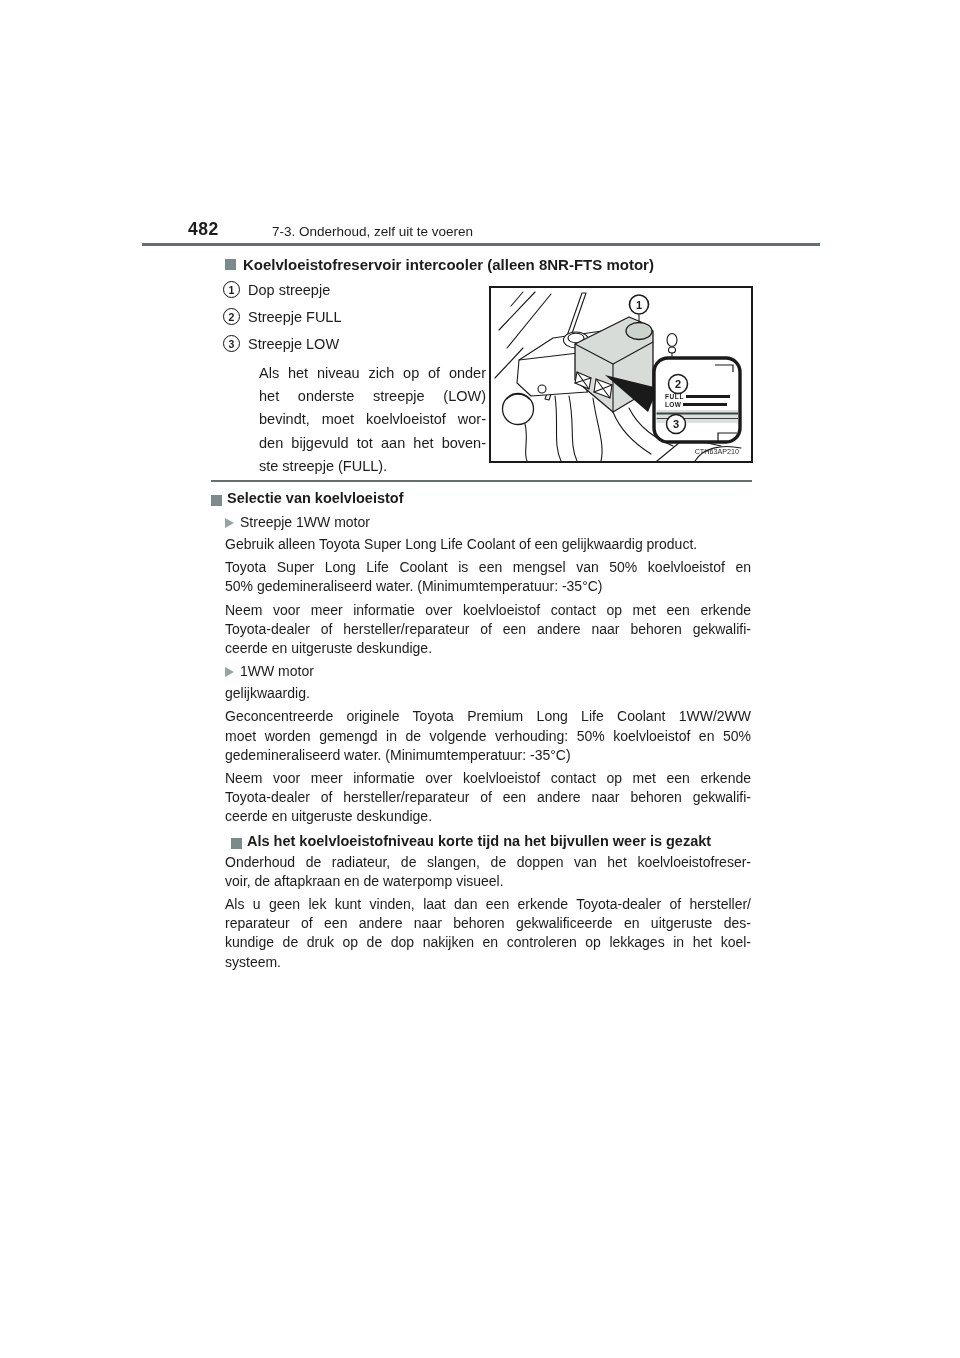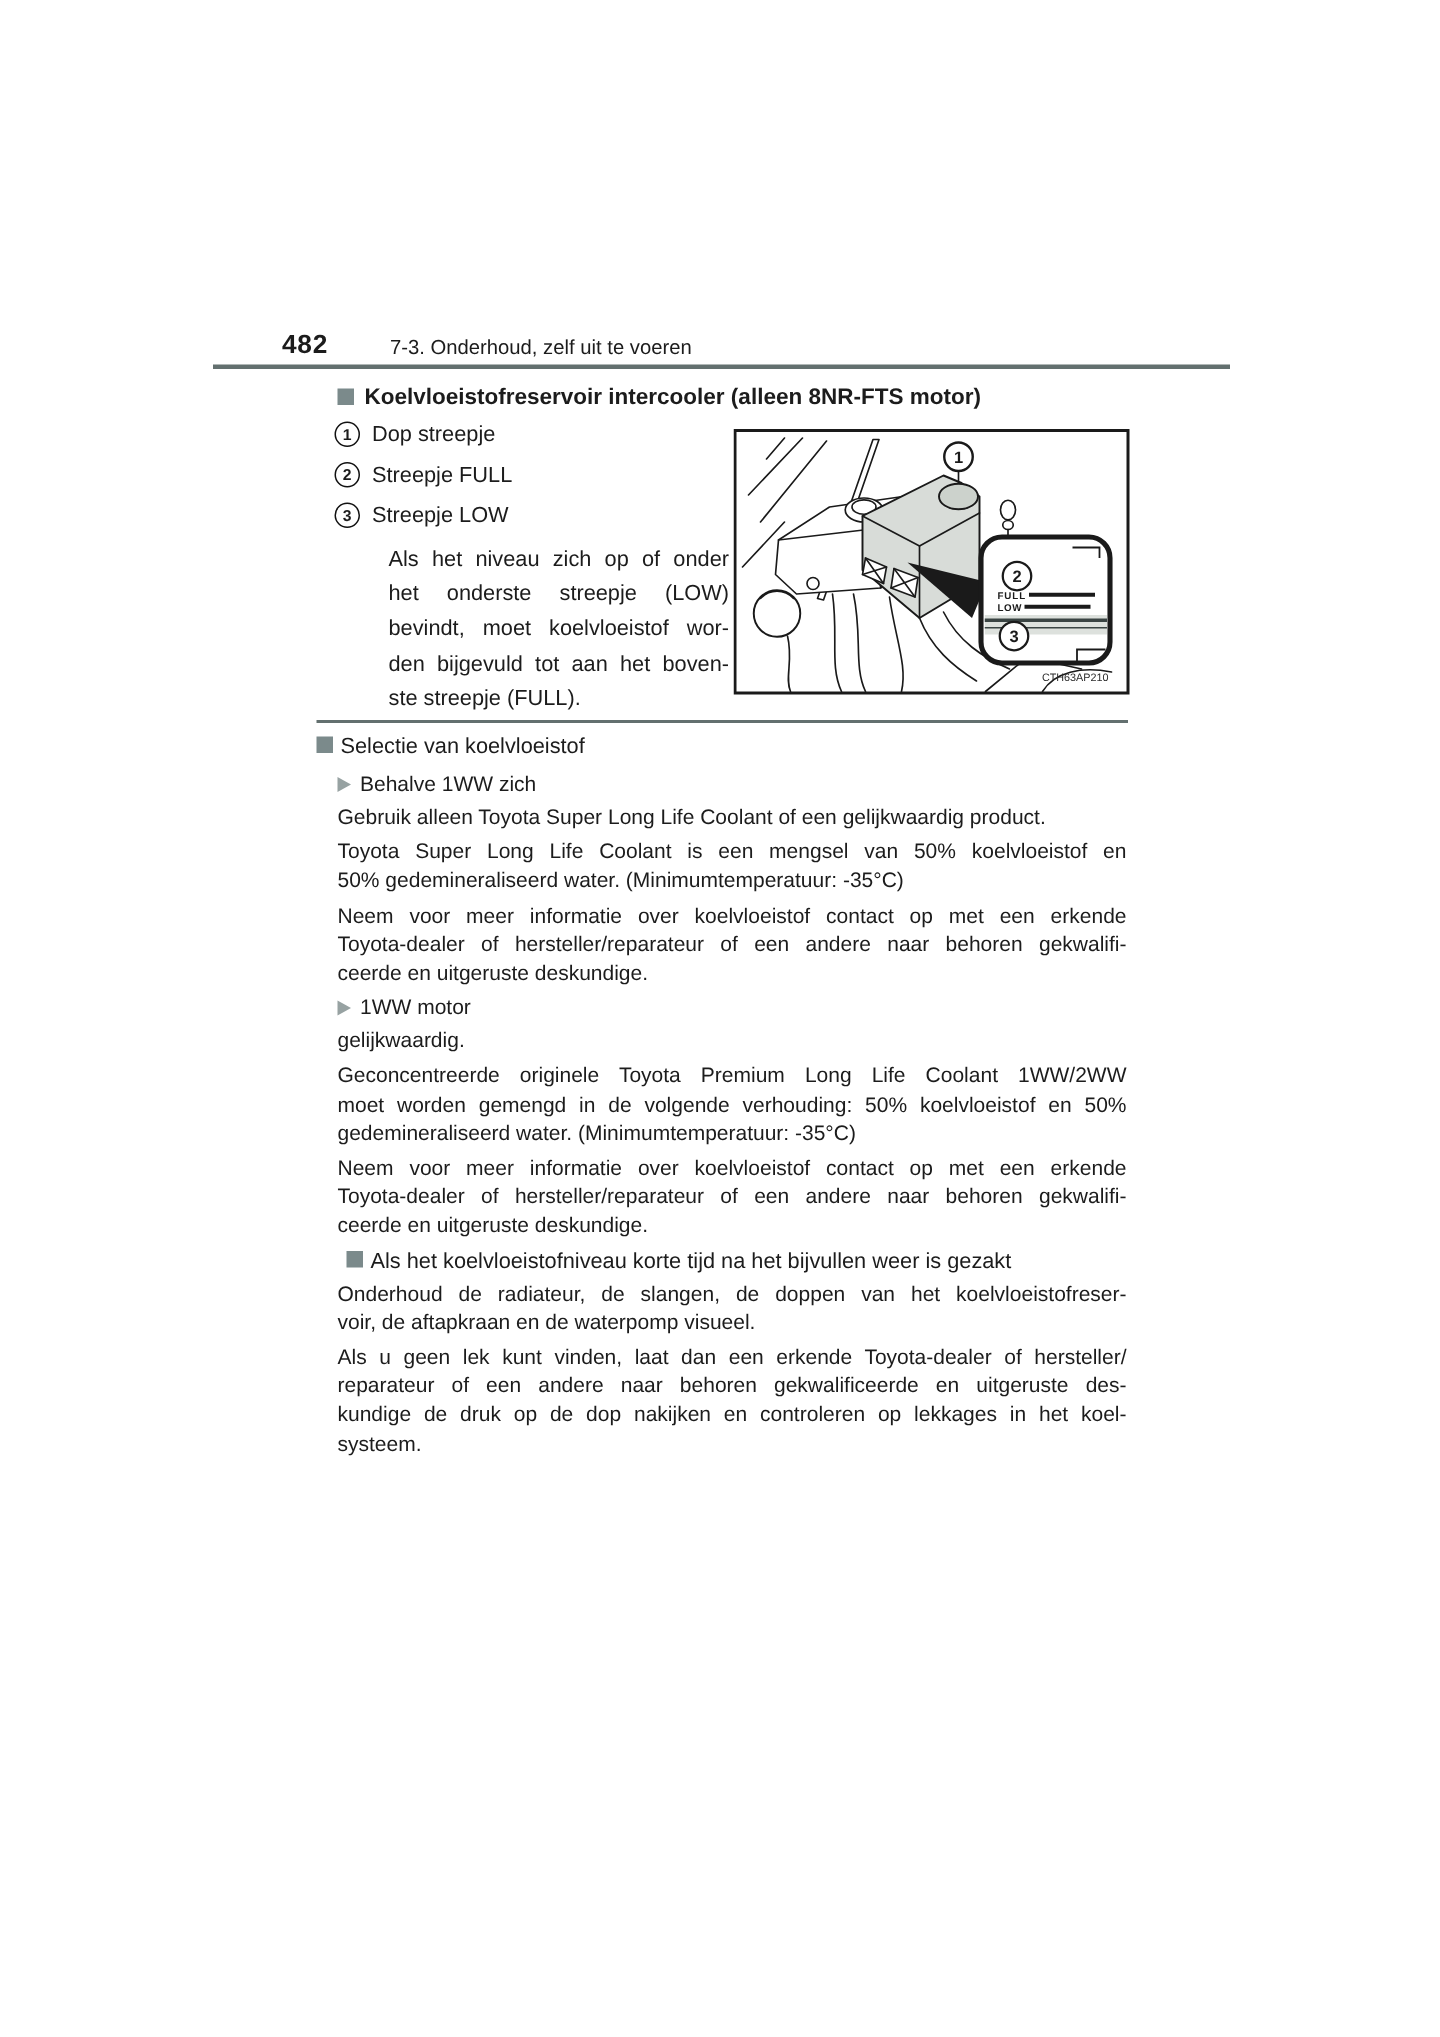--- a/index.html
+++ b/index.html
@@ -1,41 +1,41 @@
 <!DOCTYPE html>
 <html><head>
 <meta charset="utf-8">
 <style>
   html,body{margin:0;padding:0;background:#fff;}
   .page{
     position:relative;width:960px;height:1156px;background:#ffffff;
     font-family:"Liberation Sans", sans-serif;color:#1c1c1c;overflow:hidden;
   }
   .pageno{position:absolute;left:188px;top:219px;font-size:17.5px;font-weight:bold;letter-spacing:.5px;}
-  .crumb{position:absolute;left:260px;top:224px;font-size:13.5px;}
+  .crumb{position:absolute;left:272px;top:224px;font-size:13.5px;}
   .rule1{position:absolute;left:142px;top:243px;width:678px;height:3px;background:#63706f;}
   .rule2{position:absolute;left:211px;top:480px;width:541px;height:2px;background:#63706f;}
 
   .h1{position:absolute;left:225px;top:256px;display:flex;align-items:center;font-size:15px;font-weight:bold;white-space:nowrap;}
   .sq{display:inline-block;width:11px;height:11px;background:#7b8a8b;margin-right:7px;flex:0 0 auto;}
 
   .items{position:absolute;left:223px;top:281px;}
   .item{display:flex;align-items:center;margin-bottom:10px;height:17px;}
   .cnum{width:17px;height:17px;border:1.4px solid #111;border-radius:50%;box-sizing:border-box;
         display:flex;align-items:center;justify-content:center;font-size:10.5px;font-weight:bold;margin-right:8px;flex:0 0 auto;}
   .ilabel{font-size:14.5px;}
 
   .npara{position:absolute;left:259px;top:362px;width:227px;font-size:14.5px;line-height:23.2px;}
   .jline{text-align:justify;text-align-last:justify;white-space:normal;}
   .jline.jlast{text-align-last:left;}
 
   .figure{position:absolute;left:489px;top:286px;width:265px;height:178px;}
 
   .flow{position:absolute;left:225px;top:491px;width:526px;font-size:14px;line-height:19.2px;}
-  .h2{display:flex;align-items:flex-start;margin-left:-14px;font-size:14.5px;font-weight:normal;line-height:15px;white-space:nowrap;}
+  .h2{display:flex;align-items:flex-end;margin-left:-14px;font-size:14.5px;font-weight:bold;line-height:15px;white-space:nowrap;}
   .h2 .sq{margin-right:5px;}
   .h2.later{margin-top:7px;margin-bottom:4px;padding-left:20px;}
   .h2.first{margin-bottom:9px;}
   .marker{display:flex;align-items:center;margin:6px 0 5px 0;line-height:15px;}
   .tri{width:0;height:0;border-left:9px solid #97a2a2;border-top:5px solid transparent;border-bottom:5px solid transparent;margin-right:6px;flex:0 0 auto;}
   .para{margin:0 0 4px 0;}
 
   .watermark{position:absolute;right:16px;top:1320px;font-size:26px;color:#1d4ed8;letter-spacing:.5px;}
   svg text{font-family:"Liberation Sans", sans-serif;}
 </style>
@@ -140,21 +140,21 @@
   <div class="rule2"></div>
 
   <div class="flow">
     <div class="h2 first">
       <span class="sq"></span>
       <span>Selectie van koelvloeistof</span>
     </div>
 
     <div class="marker">
       <span class="tri"></span>
-      <span>Behalve 1WW zich</span>
+      <span>Streepje 1WW motor</span>
     </div>
     <div class="para">
         <div class="jline jlast">Gebruik alleen Toyota Super Long Life Coolant of een gelijkwaardig product.</div>
       </div>
     <div class="para">
         <div class="jline">Toyota Super Long Life Coolant is een mengsel van 50% koelvloeistof en</div>
         <div class="jline jlast">50% gedemineraliseerd water. (Minimumtemperatuur: -35°C)</div>
       </div>
     <div class="para">
         <div class="jline">Neem voor meer informatie over koelvloeistof contact op met een erkende</div>

